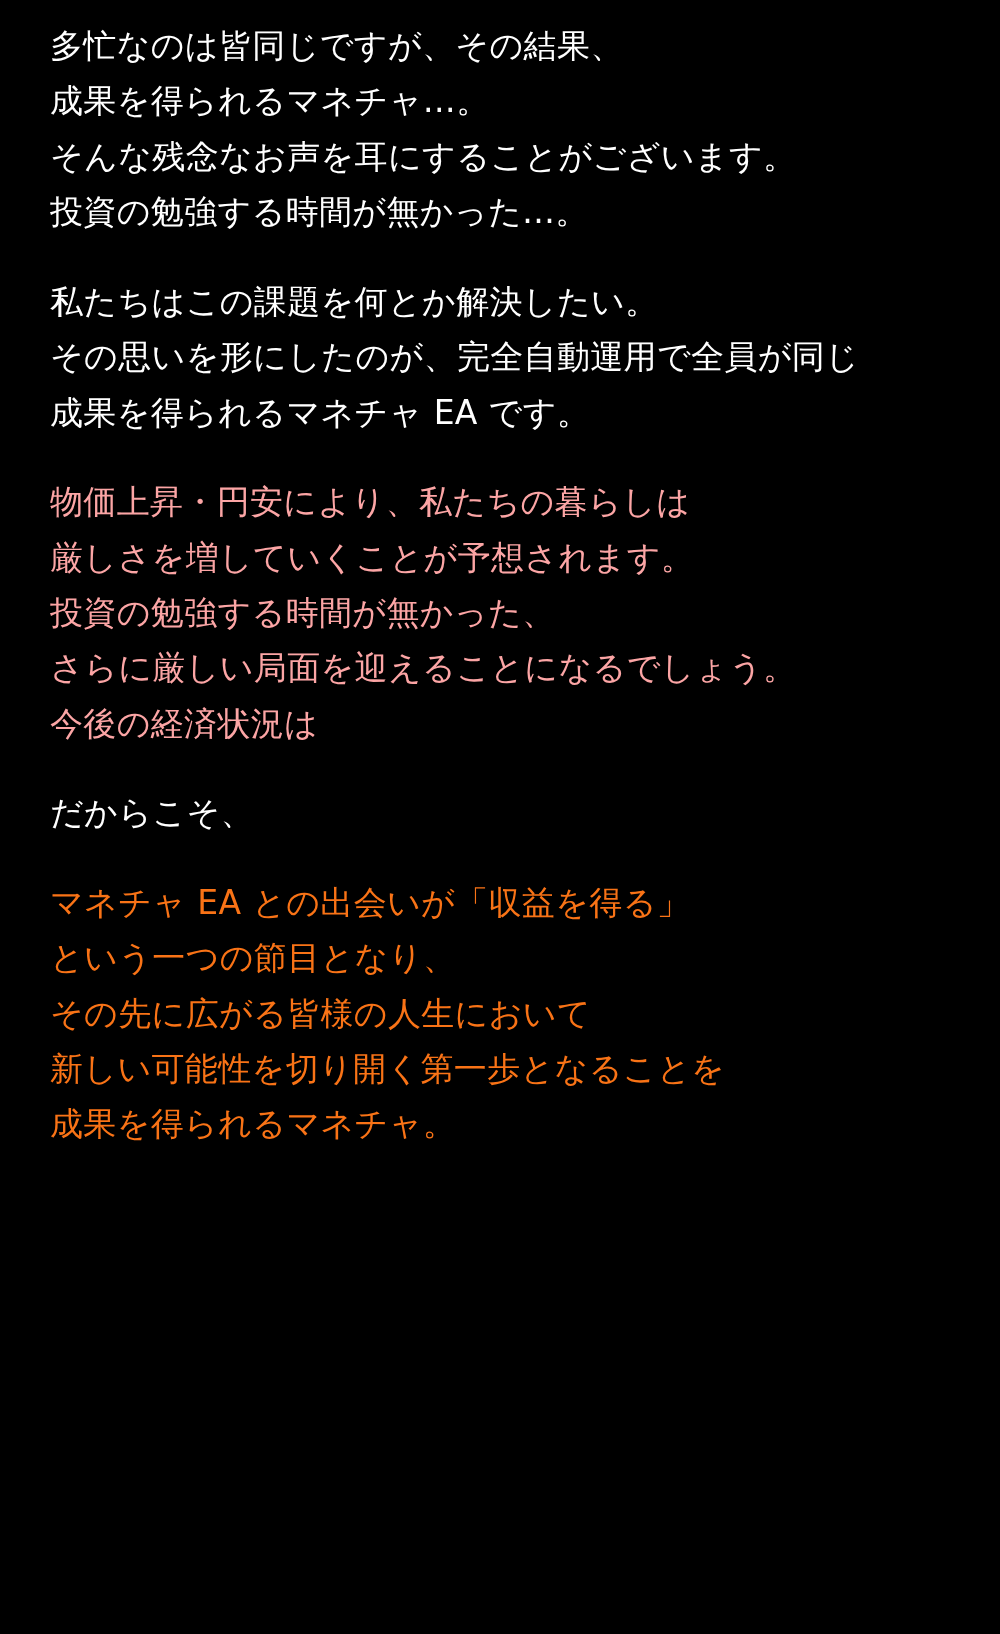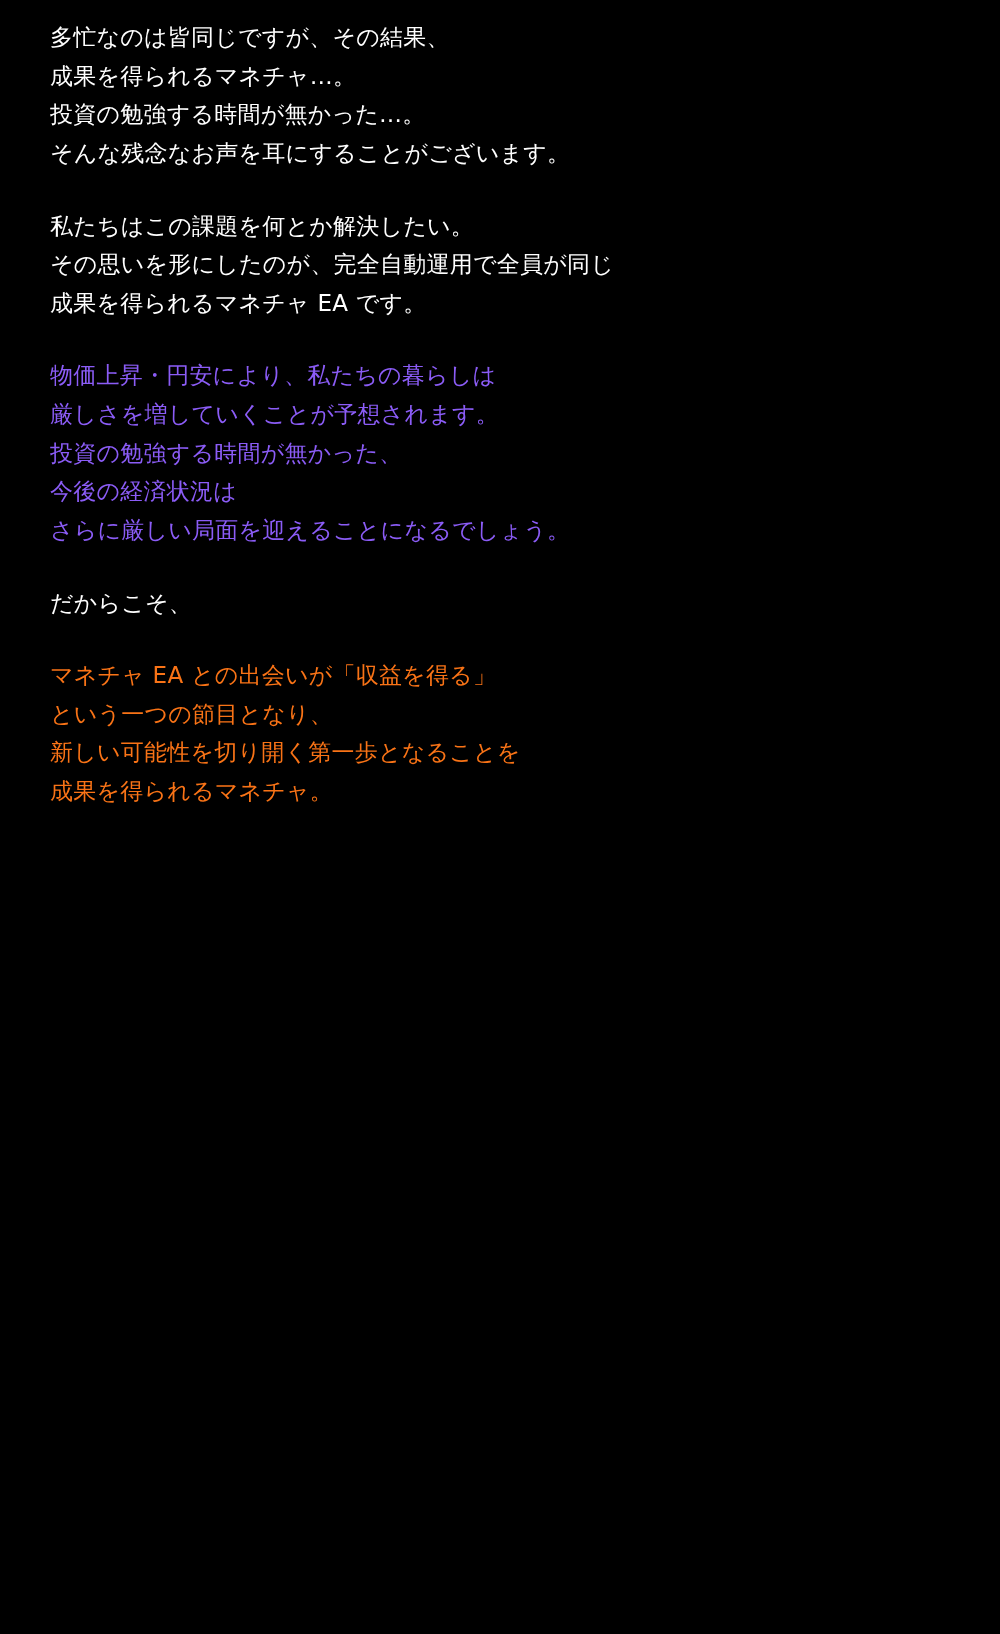--- a/index.html
+++ b/index.html
@@ -22,62 +22,63 @@
     box-sizing: border-box;
     padding: 18px 40px 40px 50px;
   }
   .block {
     margin: 0 0 34px 0;
   }
   .block:last-child {
     margin-bottom: 0;
   }
   .line {
-    font-size: 23px;
+    font-size: 33px;
     line-height: 1.68;
     letter-spacing: 0.01em;
     white-space: pre-wrap;
     font-weight: 400;
   }
   .white .line { color: #ffffff; }
-  .red   .line { color: #8b5cf6; }
+  .red   .line { color: #fca5a5; }
   .yellow .line { color: #f97316; }
 </style>
 </head>
 <body>
 
 <div class="page">
 
   <div class="block white">
     <div class="line">多忙なのは皆同じですが、その結果、</div>
     <div class="line">成果を得られるマネチャ…。</div>
+    <div class="line">そんな残念なお声を耳にすることがございます。</div>
     <div class="line">投資の勉強する時間が無かった…。</div>
-    <div class="line">そんな残念なお声を耳にすることがございます。</div>
   </div>
 
   <div class="block white">
     <div class="line">私たちはこの課題を何とか解決したい。</div>
     <div class="line">その思いを形にしたのが、完全自動運用で全員が同じ</div>
     <div class="line">成果を得られるマネチャ EA です。</div>
   </div>
 
   <div class="block red">
     <div class="line">物価上昇・円安により、私たちの暮らしは</div>
     <div class="line">厳しさを増していくことが予想されます。</div>
     <div class="line">投資の勉強する時間が無かった、</div>
+    <div class="line">さらに厳しい局面を迎えることになるでしょう。</div>
     <div class="line">今後の経済状況は</div>
-    <div class="line">さらに厳しい局面を迎えることになるでしょう。</div>
   </div>
 
   <div class="block white">
     <div class="line">だからこそ、</div>
   </div>
 
 
   <div class="block yellow">
     <div class="line">マネチャ EA との出会いが「収益を得る」</div>
     <div class="line">という一つの節目となり、</div>
+    <div class="line">その先に広がる皆様の人生において</div>
     <div class="line">新しい可能性を切り開く第一歩となることを</div>
     <div class="line">成果を得られるマネチャ。</div>
   </div>
 
 
 </div>
 
 </body></html>

